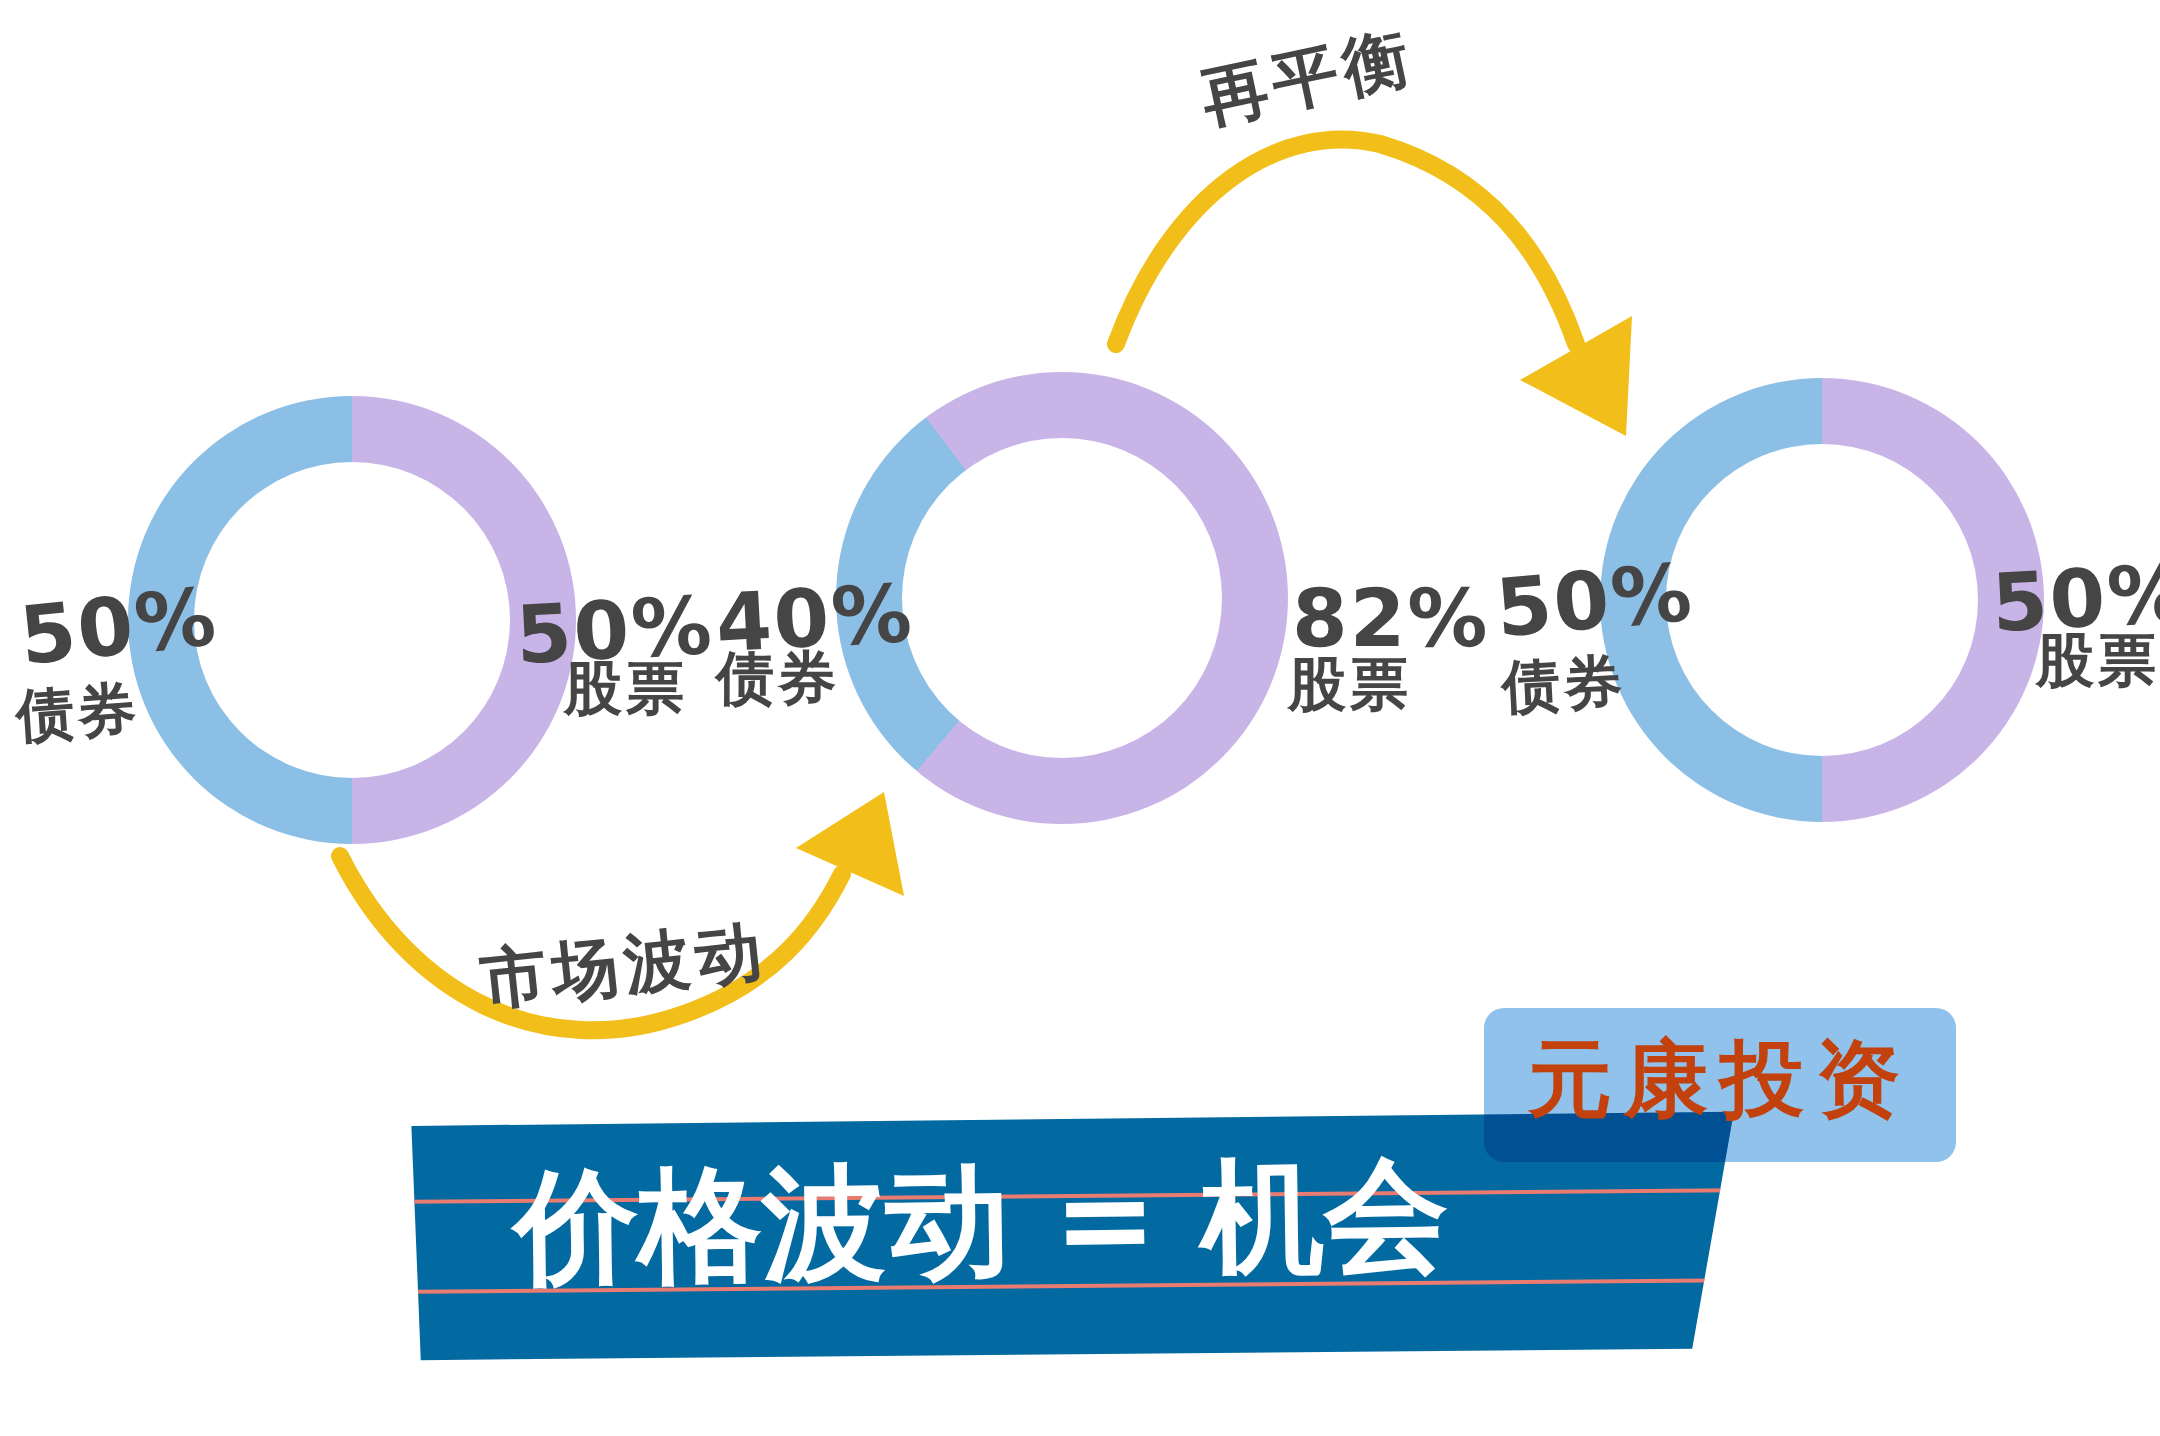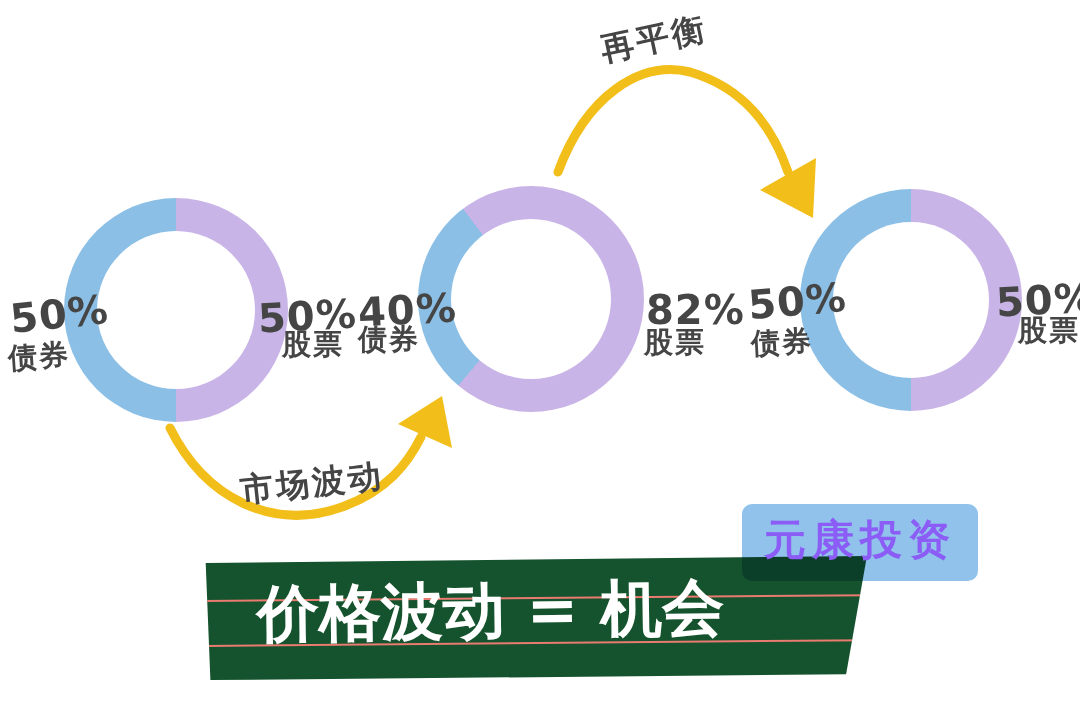--- a/index.html
+++ b/index.html
@@ -46,36 +46,36 @@
 
   
   #arrow-layer{position:absolute;left:0;top:0;width:1080px;height:718px;pointer-events:none;}
   .arrow-label{position:absolute;color:#454545;font-weight:bold;font-size:33px;
     letter-spacing:3px;white-space:nowrap;line-height:1;}
   #rebalance-label{left:600px;top:22px;transform:rotate(-12deg);}
   #market-label{left:240px;top:466px;transform:rotate(-6deg);}
 
   
   .banner{position:absolute;left:203px;top:554px;width:672px;height:128px;
-    background:#14532d;
+    background:#0369a1;
     clip-path:polygon(0.4% 7%,98.8% 1.5%,95.7% 94%,1.1% 98.5%);}
   .banner-line{position:absolute;left:0;right:0;height:2px;background:#E97B70;
     transform:rotate(-0.5deg);}
   .banner-line.l1{top:43px;}
   .banner-line.l2{top:88px;}
   .banner-text{position:absolute;left:54px;top:26px;color:#ffffff;
     font-size:62px;font-weight:bold;letter-spacing:0px;line-height:1;
     transform:rotate(-0.8deg);white-space:nowrap;}
 
   
   .badge{position:absolute;left:742px;top:504px;width:236px;height:77px;}
   .badge::before{content:"";position:absolute;inset:0;border-radius:10px;
     background:#90C2EB;mix-blend-mode:multiply;}
   .badge-text{position:absolute;left:0;right:0;top:15px;text-align:center;
-    color:#8b5cf6;font-size:42px;font-weight:bold;letter-spacing:6px;
+    color:#c2410c;font-size:42px;font-weight:bold;letter-spacing:6px;
     line-height:1;white-space:nowrap;}
 </style>
 </head>
 <body>
 
 <div id="stage">
 
   <div class="donut-group dg1">
     <div class="ring"></div>
     <div class="lbl pct l-pct">50%</div>

